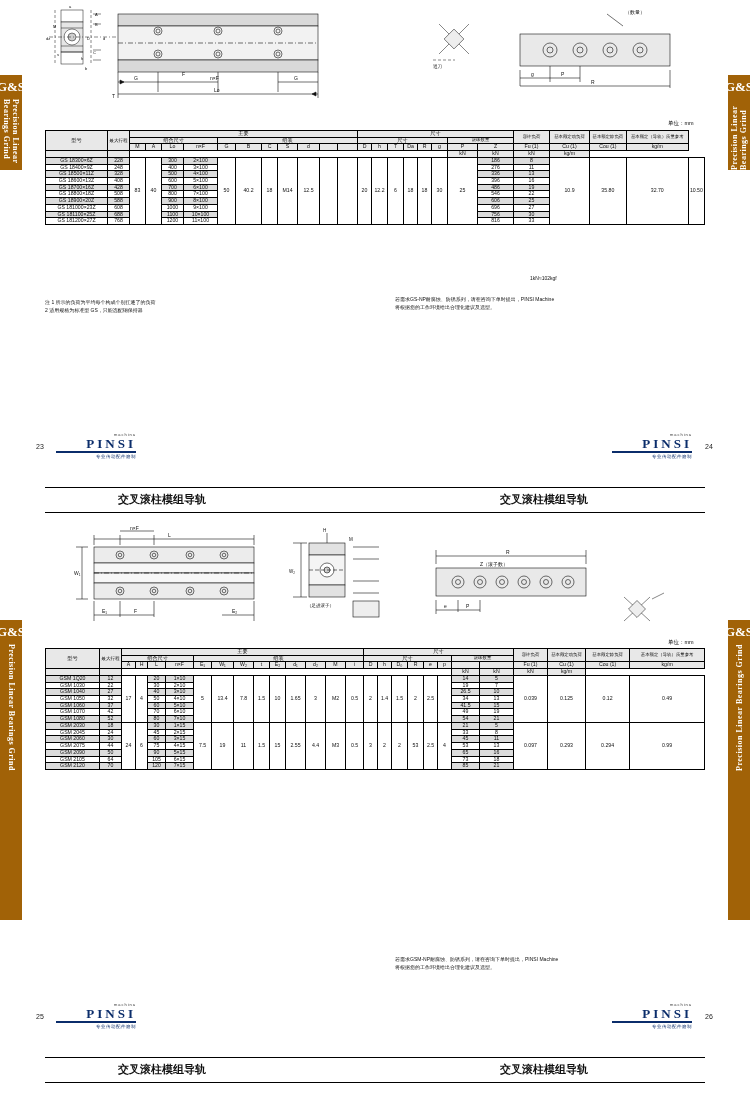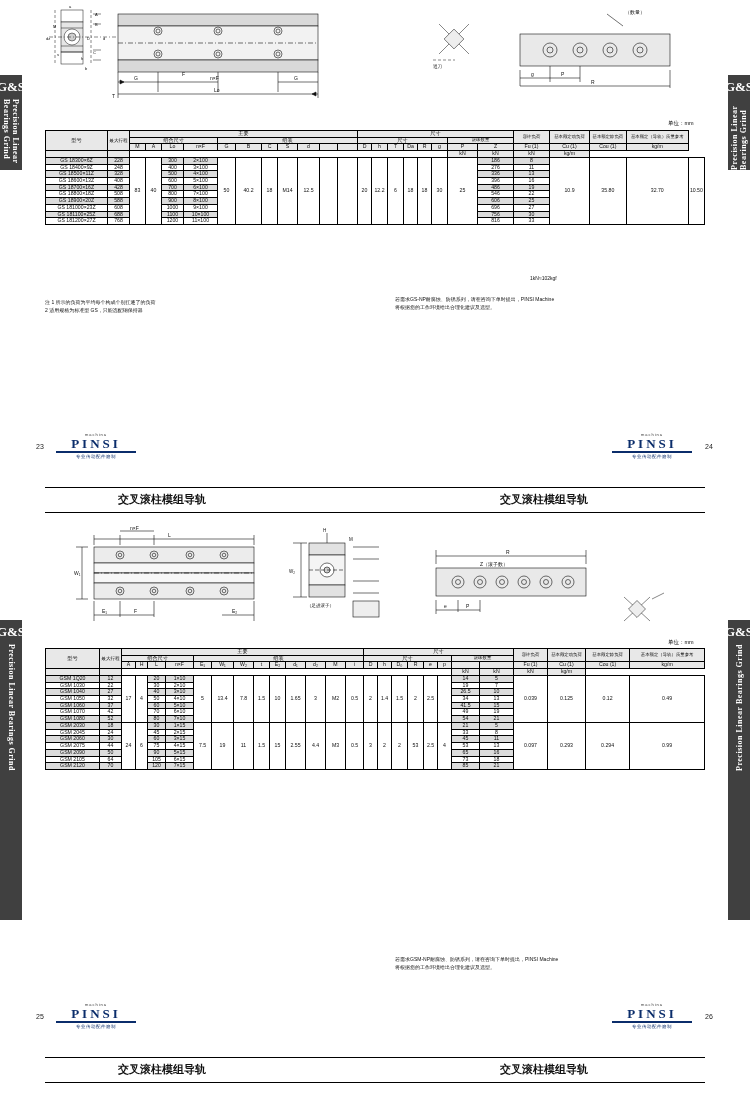--- a/index.html
+++ b/index.html
@@ -10,38 +10,38 @@
     font-family:"Liberation Sans", sans-serif;
     font-size:6px;
     color:#111;
     position:relative;
     overflow:hidden;
   }
   .page { position:absolute; left:0; top:0; width:750px; height:1097px; }
 
   
   .side-bar {
-    position:absolute; width:22px; background:#404040; color:#fff;
+    position:absolute; width:22px; background:#a16207; color:#fff;
     display:flex; flex-direction:column; align-items:center; justify-content:flex-start;
   }
   .side-bar .gs {
     font-family:"Liberation Serif", serif;
     font-weight:bold; font-size:13px; letter-spacing:0px;
     padding-top:4px; padding-bottom:4px;
   }
   .side-bar .vtext {
     writing-mode:vertical-rl;
     font-size:8px; font-weight:bold; letter-spacing:0.5px;
     font-family:"Liberation Serif", serif;
   }
   .side-bar.right .vtext { transform:rotate(180deg); }
 
   
   .footer { position:absolute; font-size:7px; color:#222; }
-  .pinsi-logo { position:absolute; text-align:center; }
+  .pinsi-logo { position:absolute; text-align:right; }
   .pinsi-logo .machina { font-size:4px; color:#333; letter-spacing:1px; }
   .pinsi-logo .name {
     font-family:"Liberation Serif", serif; font-size:13px; letter-spacing:3px;
     color:#0b2d6b; font-weight:bold; line-height:1;
   }
   .pinsi-logo .cn { font-size:4.5px; color:#0b2d6b; letter-spacing:0.5px; }
   .pinsi-logo .bar { height:2px; background:#0b2d6b; margin:1px 0; }
 
   .sect-title {
     position:absolute; font-size:11px; font-weight:bold; color:#111;

